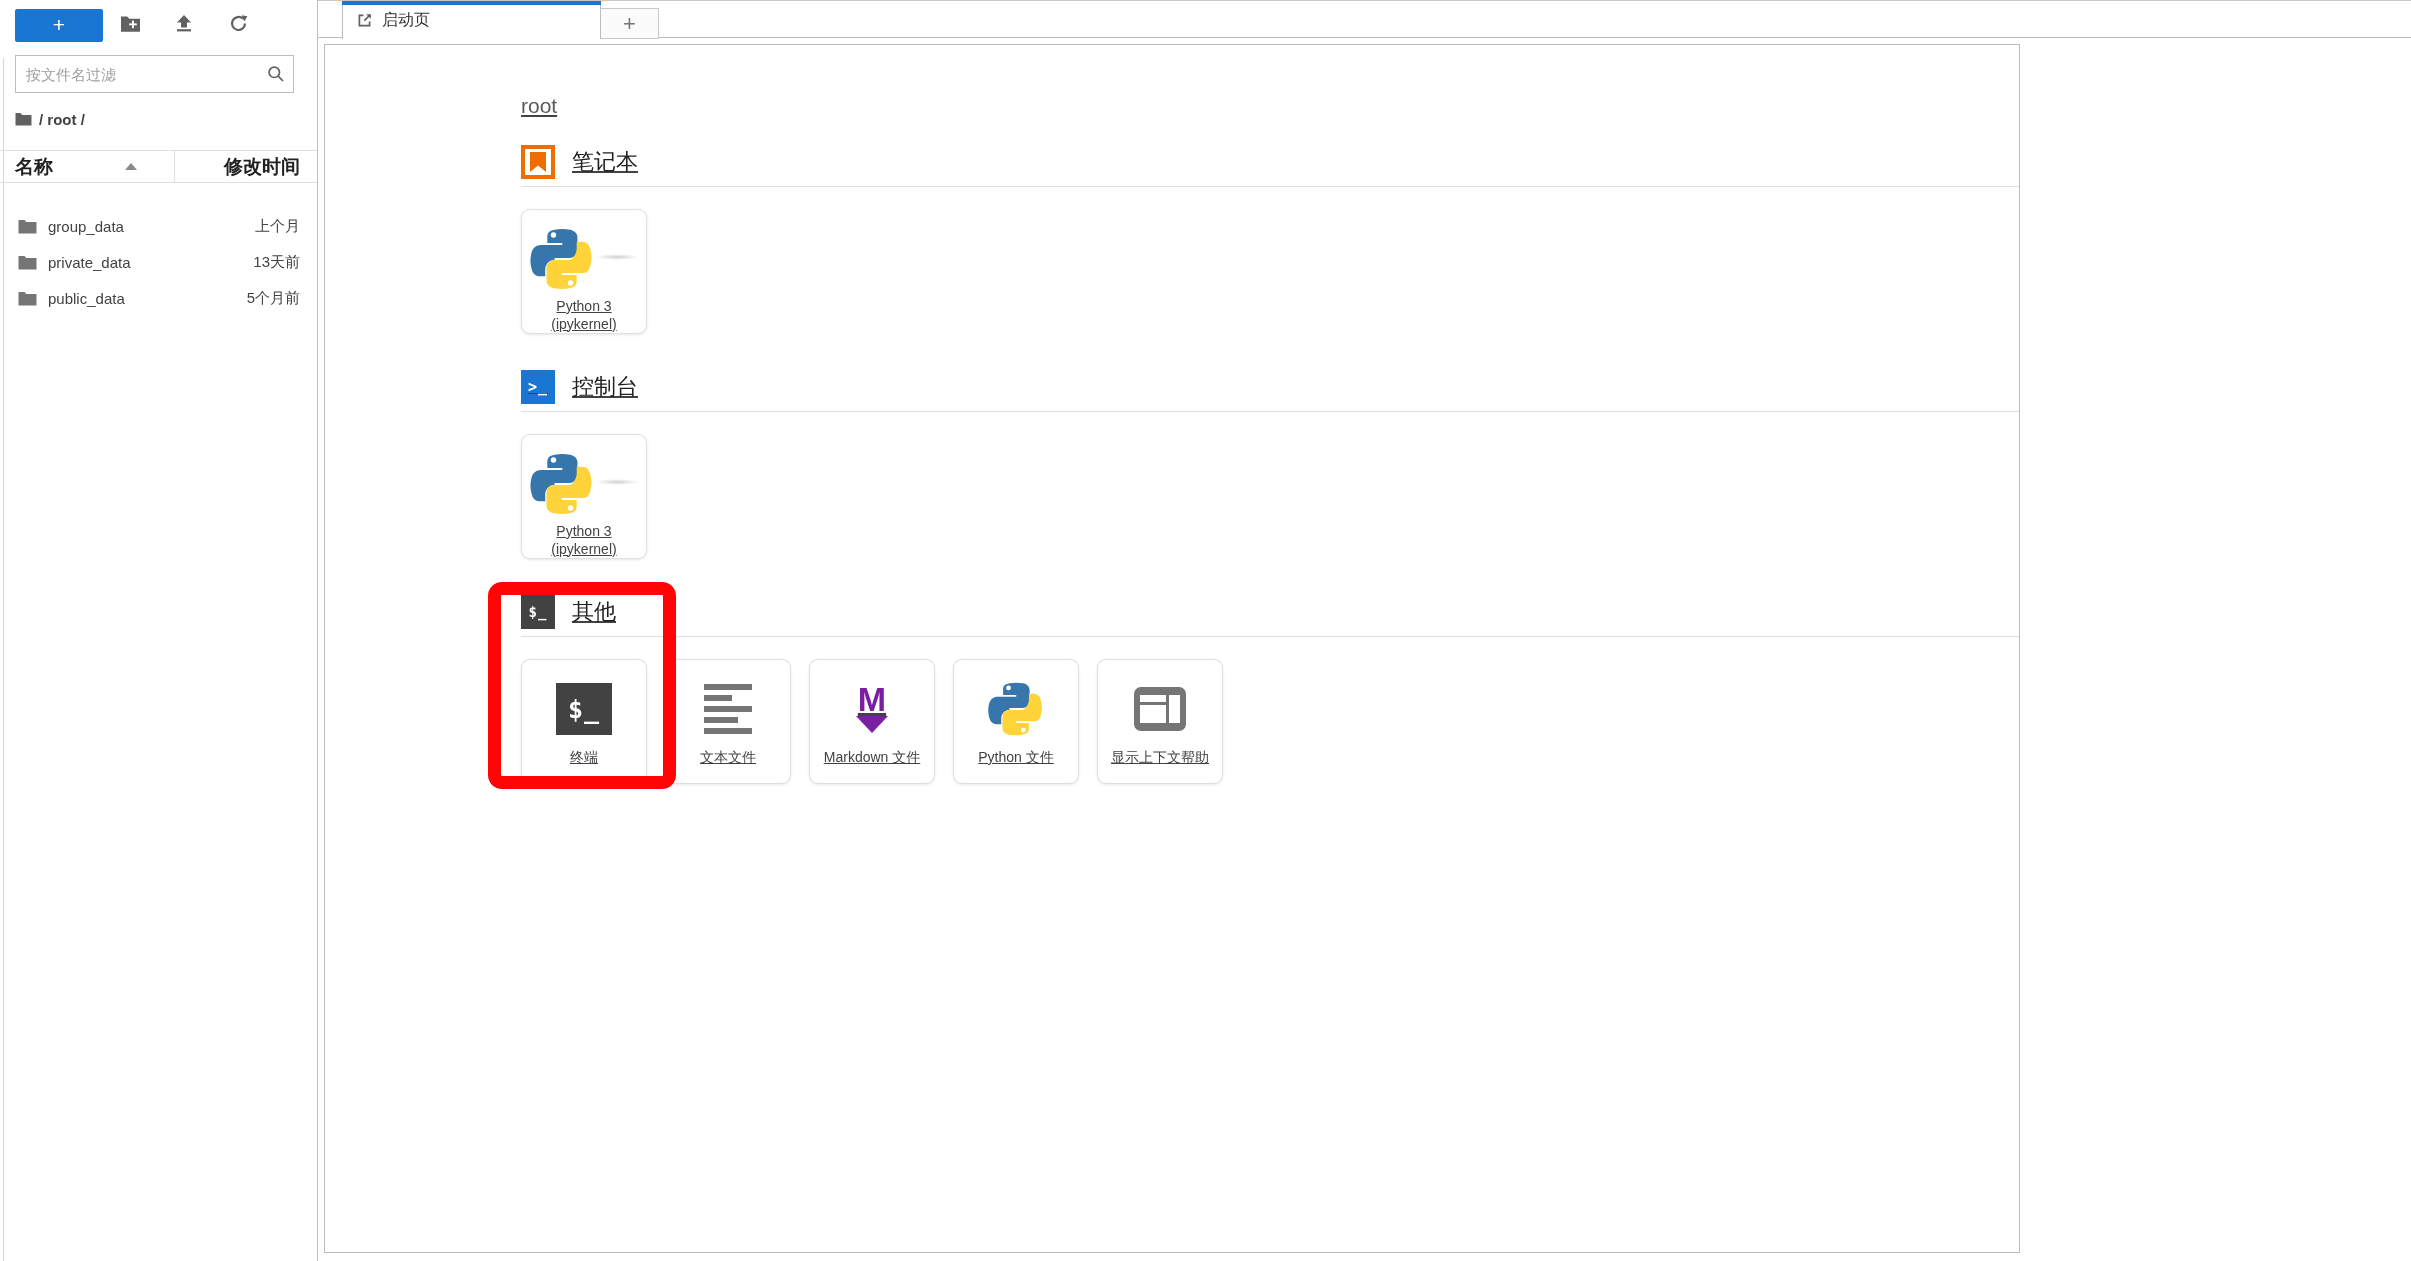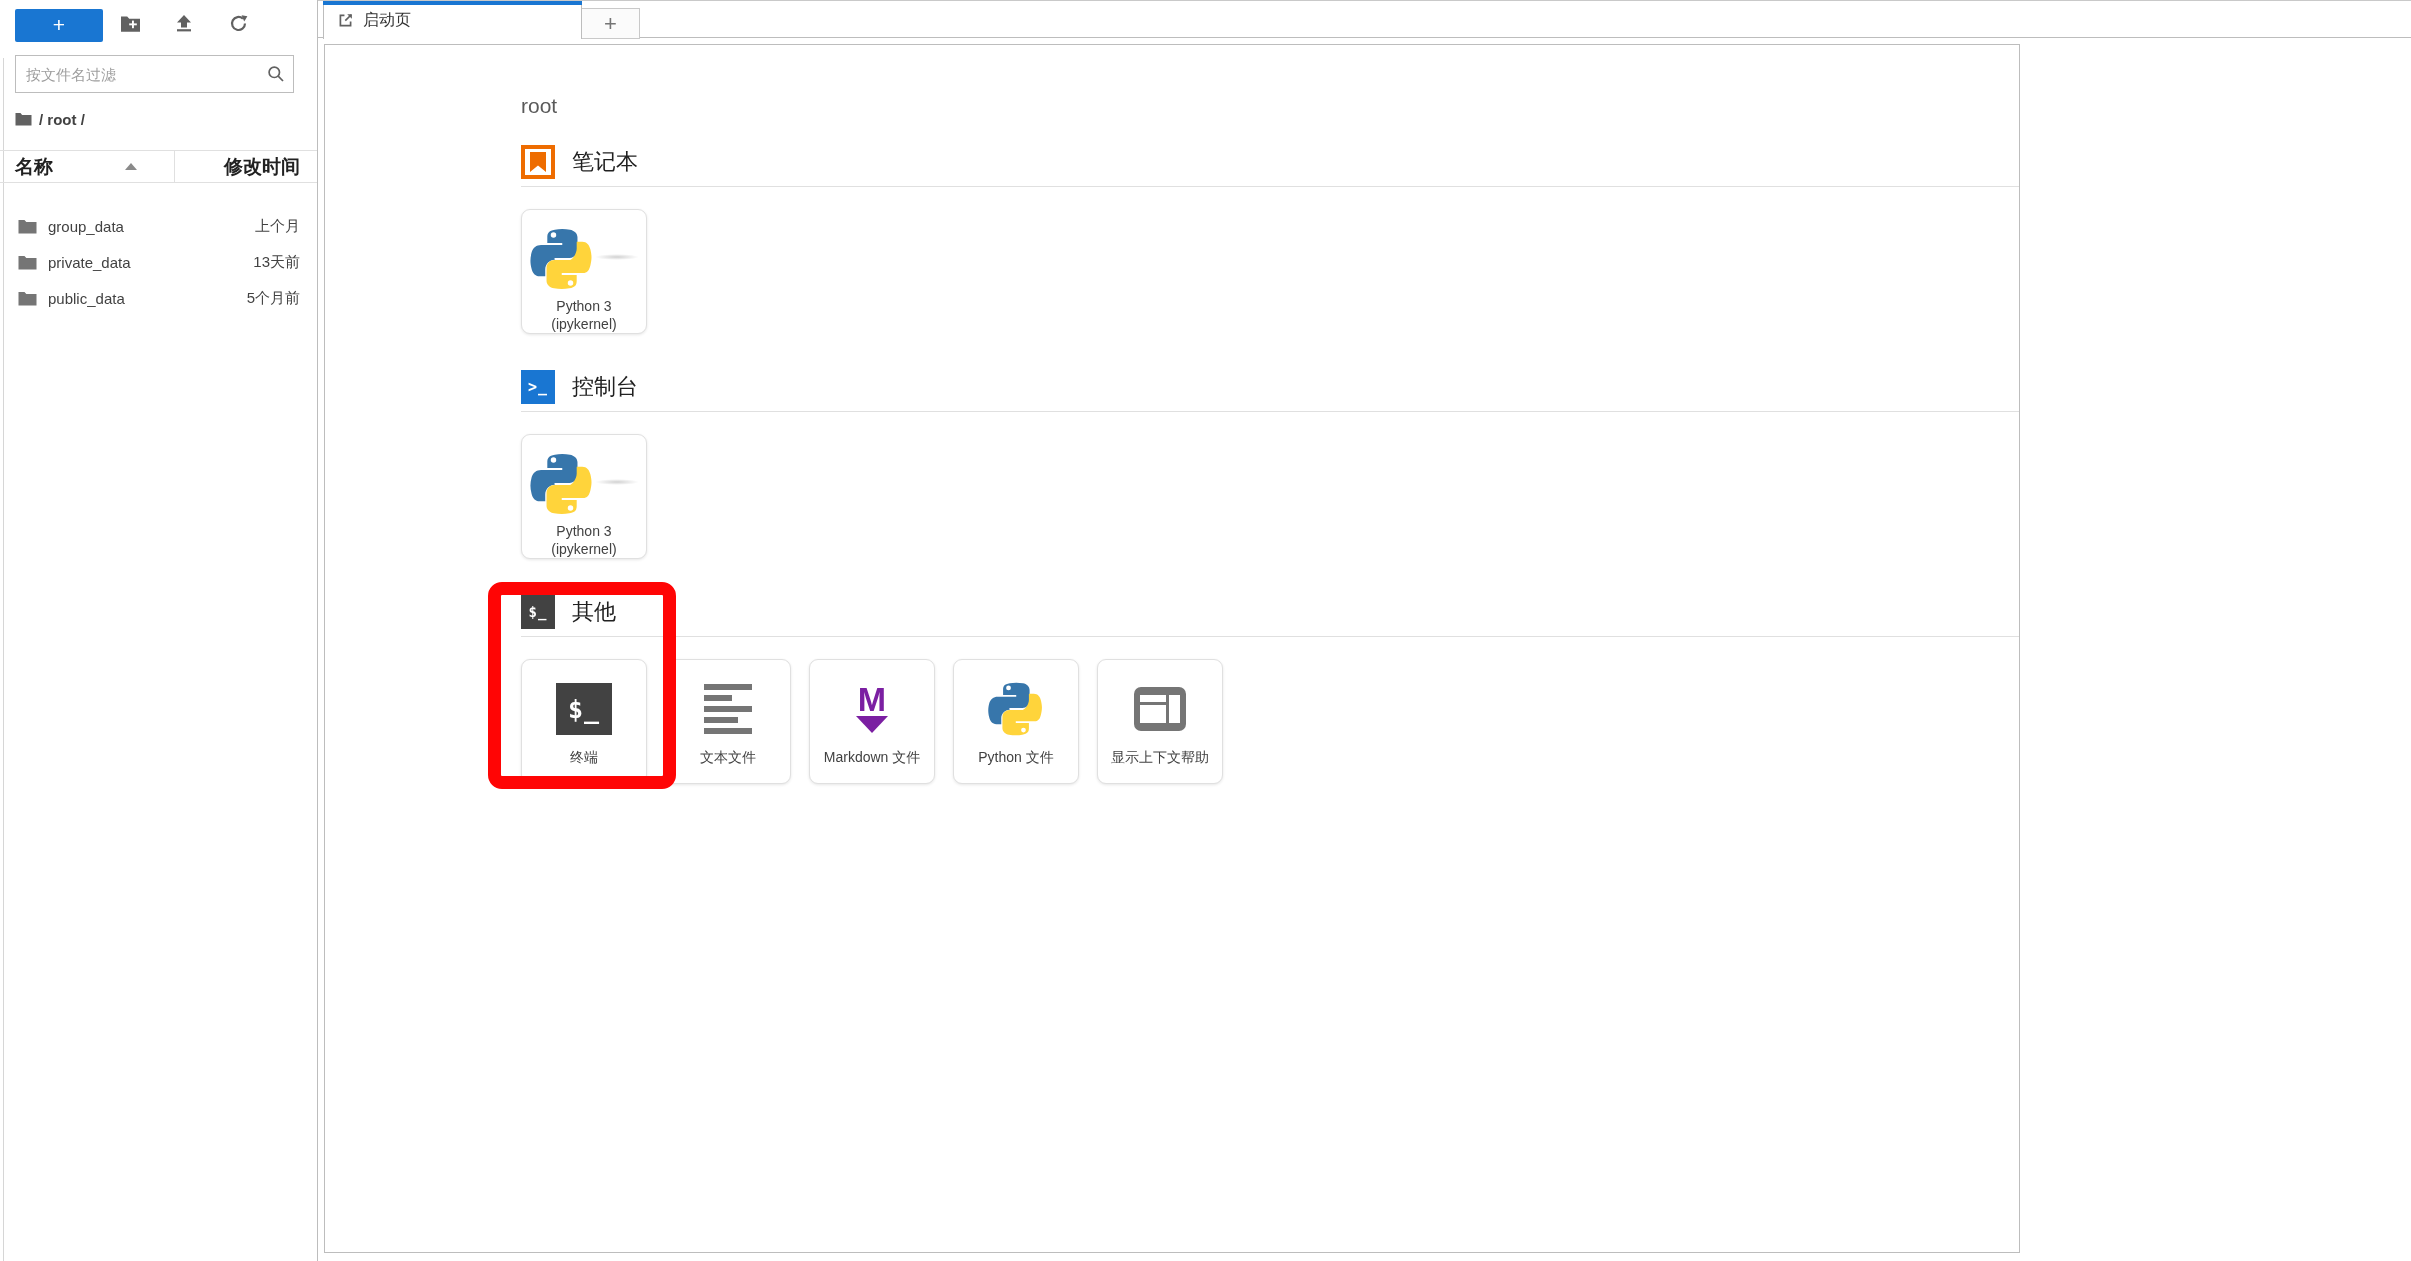--- a/index.html
+++ b/index.html
@@ -41,31 +41,31 @@
   .file-row { height:36px; display:flex; align-items:center; font-size:15px; color:#424242; cursor:pointer; }
   .fr-icon { width:30px; margin-left:18px; flex:none; display:flex; align-items:center; }
   .fr-name { flex:1; }
   .fr-time { padding-right:17px; text-align:right; }
 
   
   .main { position:absolute; left:318px; top:0; width:2093px; height:1261px; background:#fff; }
 
   .tabbar { position:absolute; left:0; top:0; width:100%; height:38px; background:#fff;
     border-top:1px solid #c9c9c9; border-bottom:1px solid #bdbdbd; display:flex; }
-  .tab-active { margin-left:5px; width:259px; height:38px; background:#fff; position:relative;
+  .tab-active { margin-left:24px; width:259px; height:38px; background:#fff; position:relative;
     border-left:1px solid #bdbdbd; border-right:1px solid #bdbdbd;
     display:flex; align-items:center; gap:9px; padding-left:13px;
     font-size:16px; color:#333; cursor:pointer; }
   .tab-active::before { content:""; position:absolute; left:-1px; right:-1px; top:0; height:4px; background:#1976d2; }
   .add-tab { margin-top:7px; width:58px; height:31px; background:#fbfbfb;
     border:1px solid #c9c9c9; border-left:none; display:flex; align-items:center; justify-content:center;
     font-size:22px; color:#757575; cursor:pointer; }
 
   .content { position:absolute; left:6px; top:44px; width:1696px; height:1209px;
-    border:1px solid #bdbdbd; background:#fff; overflow:hidden; }
+    border:1px solid #bdbdbd; background:#fff; overflow:hidden;text-decoration:underline; }
   .launcher-body { padding:48px 0 0 196px; }
   .launcher-title { font-size:21px; color:#5a5a5a; line-height:26px; }
 
   .section { width:1690px; margin-top:26px; }
   .section-header { display:flex; align-items:center; gap:17px; padding-bottom:7px;
     border-bottom:1px solid #e0e0e0; }
   .section-title { font-size:22px; color:#212121; font-weight:500; }
   .sq-icon { width:34px; height:34px; flex:none; display:flex; align-items:center; justify-content:center; }
   .notebook-badge { border:4px solid #ee6c00; background:#fff; }
   .console-badge { background:#1976d2; color:#fff; font-family:"DejaVu Sans Mono",monospace;

